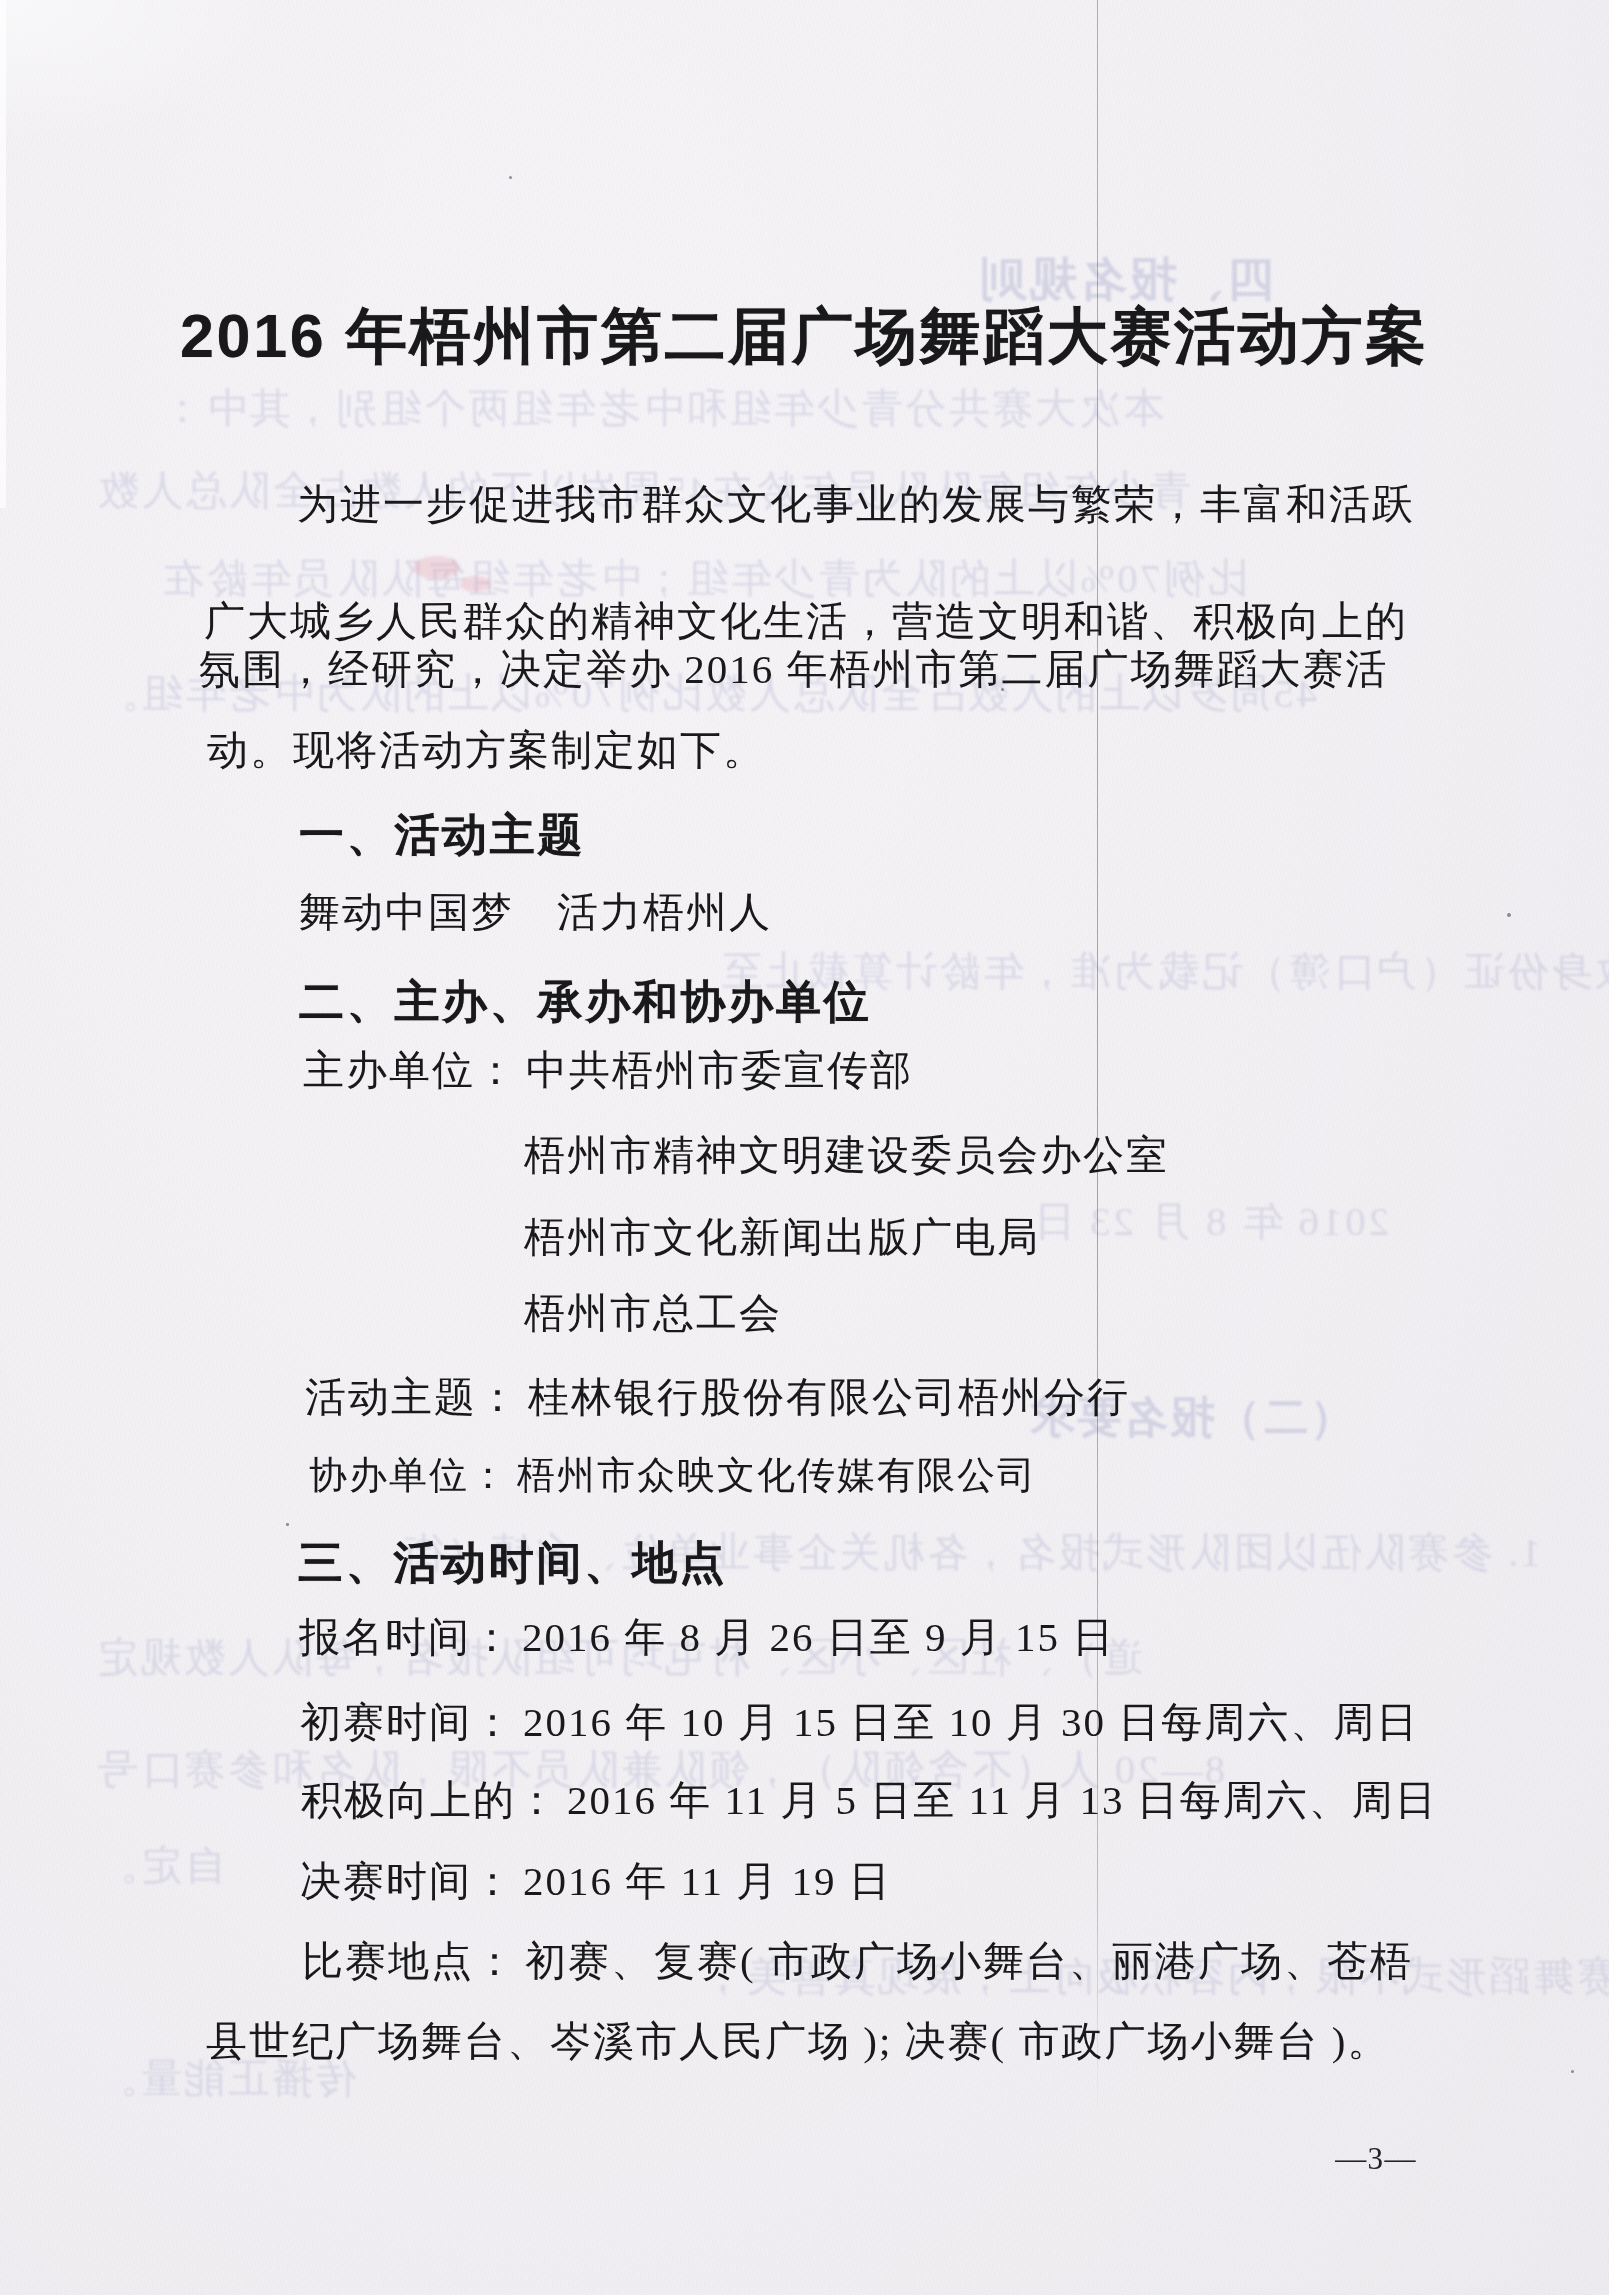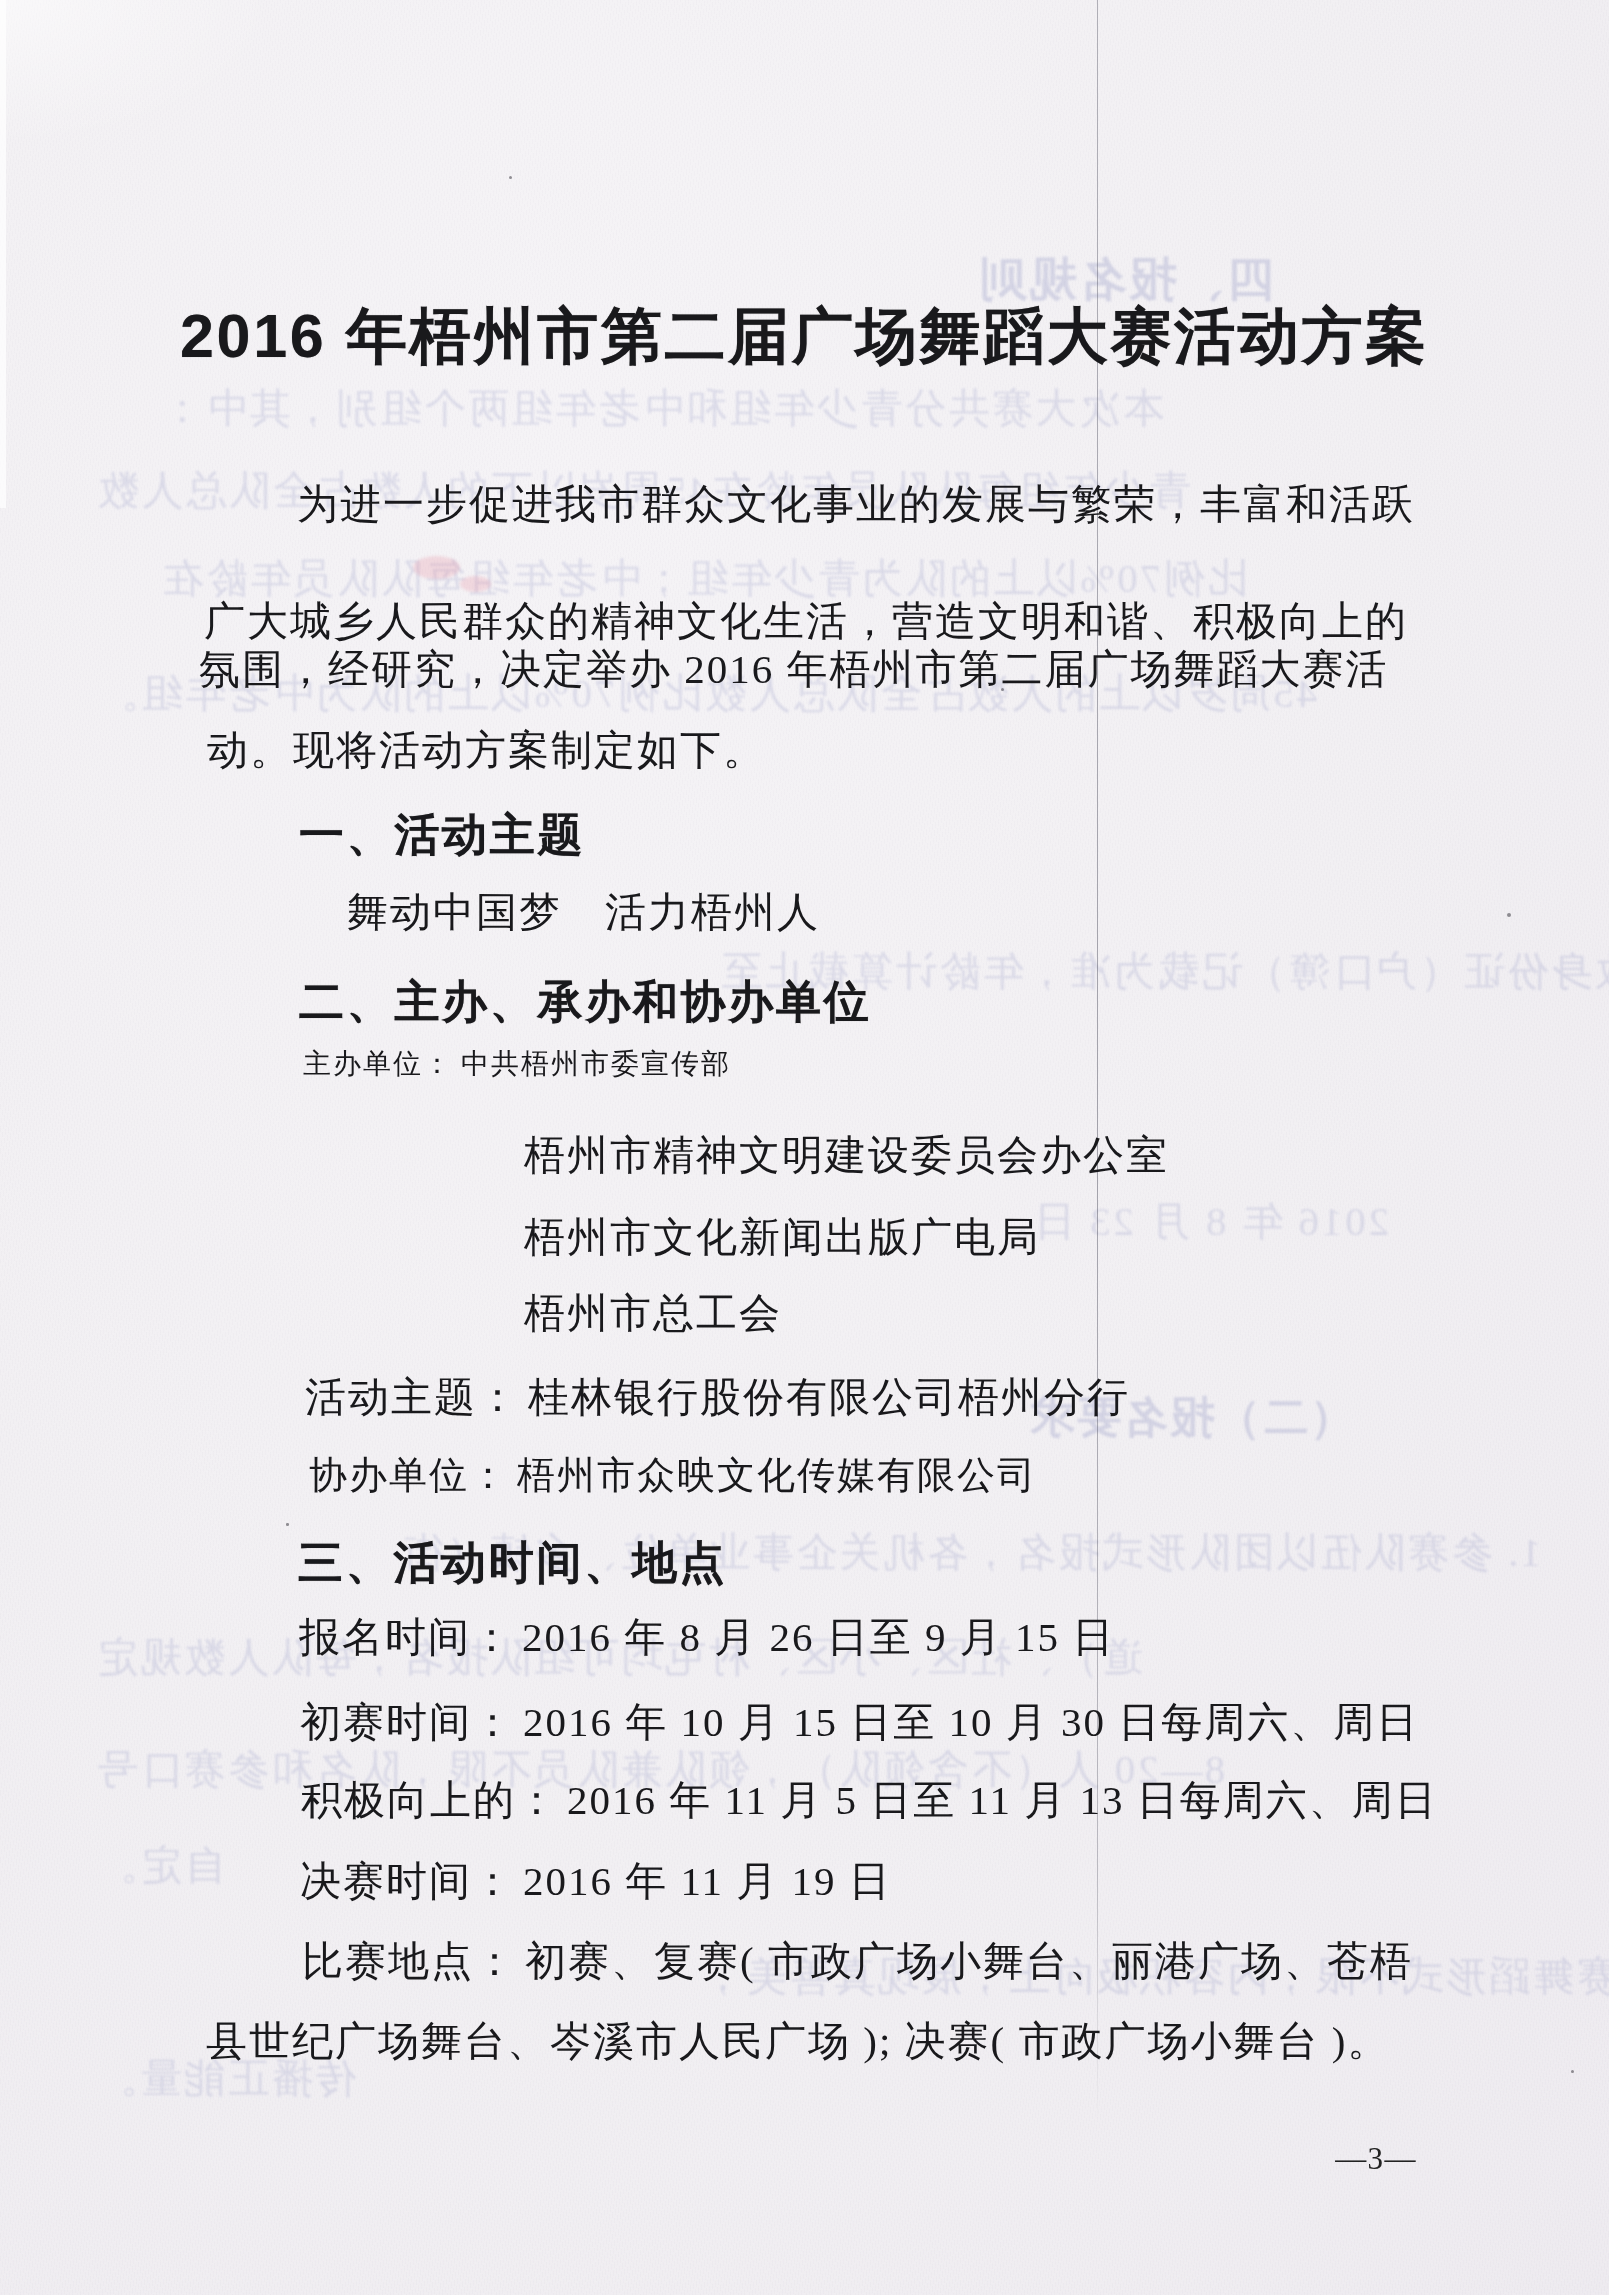--- a/index.html
+++ b/index.html
@@ -82,23 +82,23 @@
       <div class="pink" style="left: 413px; top: 556px; width: 47px; height: 23px;"></div>
       <div class="pink" style="left: 460px; top: 576px; width: 31px; height: 16px;"></div>
     </div>
   <div id="doc-layer">
       <div class="line bold center" style="top: 302px; font-size: 61px;">2016 年梧州市第二届广场舞蹈大赛活动方案</div>
       <div class="line" style="top: 482px; left: 297px; font-size: 41px;">为进一步促进我市群众文化事业的发展与繁荣，丰富和活跃</div>
       <div class="line" style="top: 567px; left: 204px; font-size: 41px; margin-top: 32px;">广大城乡人民群众的精神文化生活，营造文明和谐、积极向上的</div>
       <div class="line" style="top: 647px; left: 199px; font-size: 41px;">氛围，经研究，决定举办 2016 年梧州市第二届广场舞蹈大赛活</div>
       <div class="line" style="top: 728px; left: 207px; font-size: 41px;">动。现将活动方案制定如下。</div>
       <div class="line bold" style="top: 810px; left: 299px; font-size: 45px;">一、活动主题</div>
-      <div class="line" style="top: 890px; left: 299px; font-size: 41px; margin-left: 48px;">舞动中国梦　活力梧州人</div>
+      <div class="line" style="top: 890px; left: 299px; font-size: 41px;">舞动中国梦　活力梧州人</div>
       <div class="line bold" style="top: 977px; left: 299px; font-size: 45px;">二、主办、承办和协办单位</div>
-      <div class="line" style="top: 1048px; left: 303px; font-size: 28px;"><span class="lab">主办单位：</span><span>中共梧州市委宣传部</span></div>
+      <div class="line" style="top: 1048px; left: 303px; font-size: 41px;"><span class="lab">主办单位：</span><span>中共梧州市委宣传部</span></div>
       <div class="line" style="top: 1133px; left: 524px; font-size: 41px;">梧州市精神文明建设委员会办公室</div>
       <div class="line" style="top: 1215px; left: 524px; font-size: 41px;">梧州市文化新闻出版广电局</div>
       <div class="line" style="top: 1291px; left: 524px; font-size: 41px;">梧州市总工会</div>
       <div class="line" style="top: 1375px; left: 305px; font-size: 41px;"><span class="lab">活动主题：</span><span>桂林银行股份有限公司梧州分行</span></div>
       <div class="line" style="top: 1454px; left: 309px; font-size: 38px;"><span class="lab">协办单位：</span><span>梧州市众映文化传媒有限公司</span></div>
       <div class="line bold" style="top: 1538px; left: 298px; font-size: 45px;">三、活动时间、地点</div>
       <div class="line" style="top: 1615px; left: 299px; font-size: 41px;"><span class="lab">报名时间：</span><span>2016 年 8 月 26 日至 9 月 15 日</span></div>
       <div class="line" style="top: 1700px; left: 300px; font-size: 41px;"><span class="lab">初赛时间：</span><span>2016 年 10 月 15 日至 10 月 30 日每周六、周日</span></div>
       <div class="line" style="top: 1778px; left: 301px; font-size: 41px;"><span class="lab">积极向上的：</span><span>2016 年 11 月 5 日至 11 月 13 日每周六、周日</span></div>
       <div class="line" style="top: 1859px; left: 300px; font-size: 41px;"><span class="lab">决赛时间：</span><span>2016 年 11 月 19 日</span></div>

